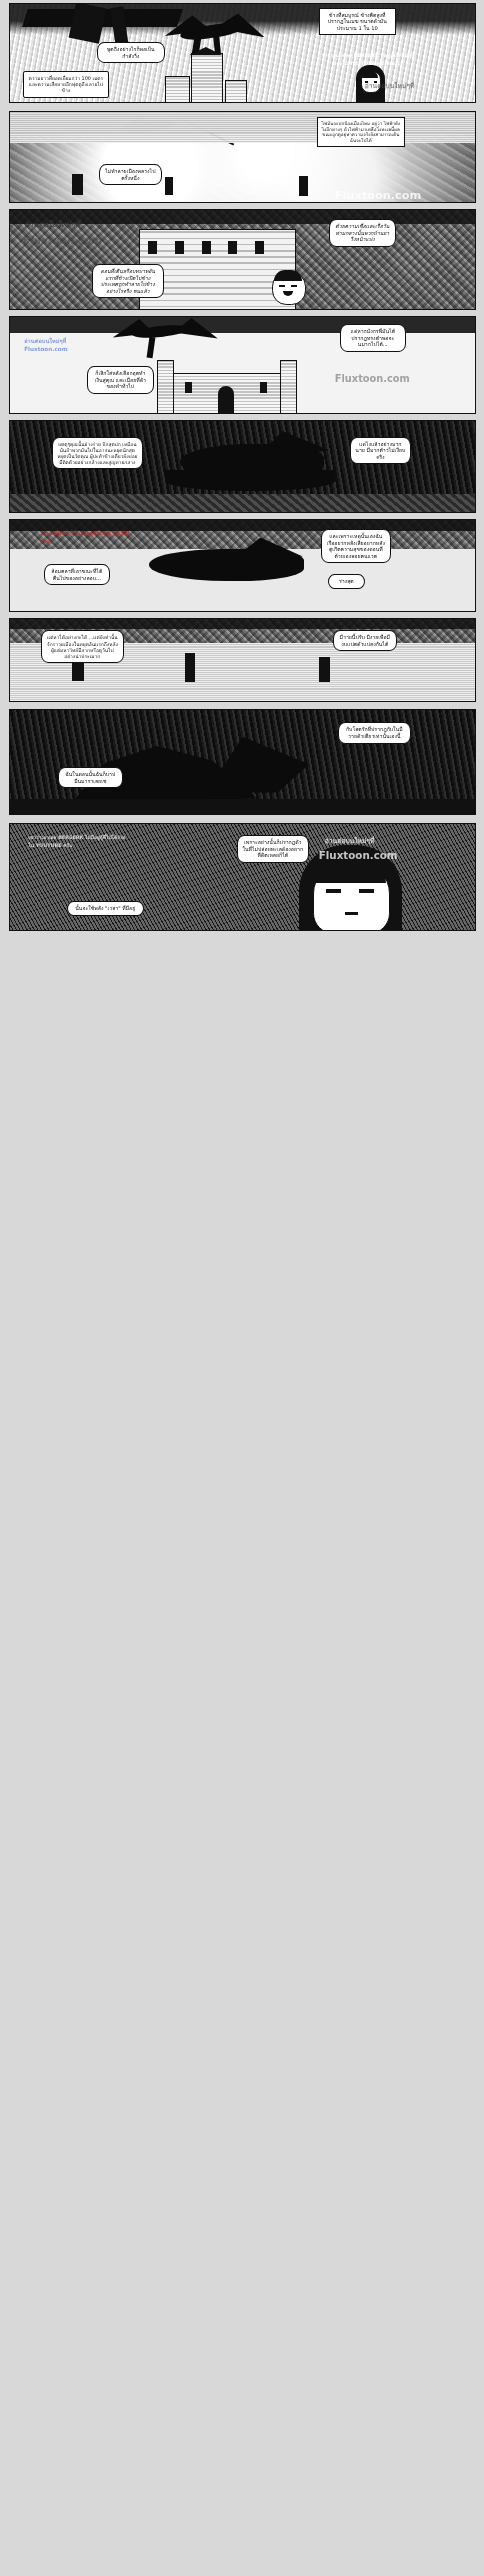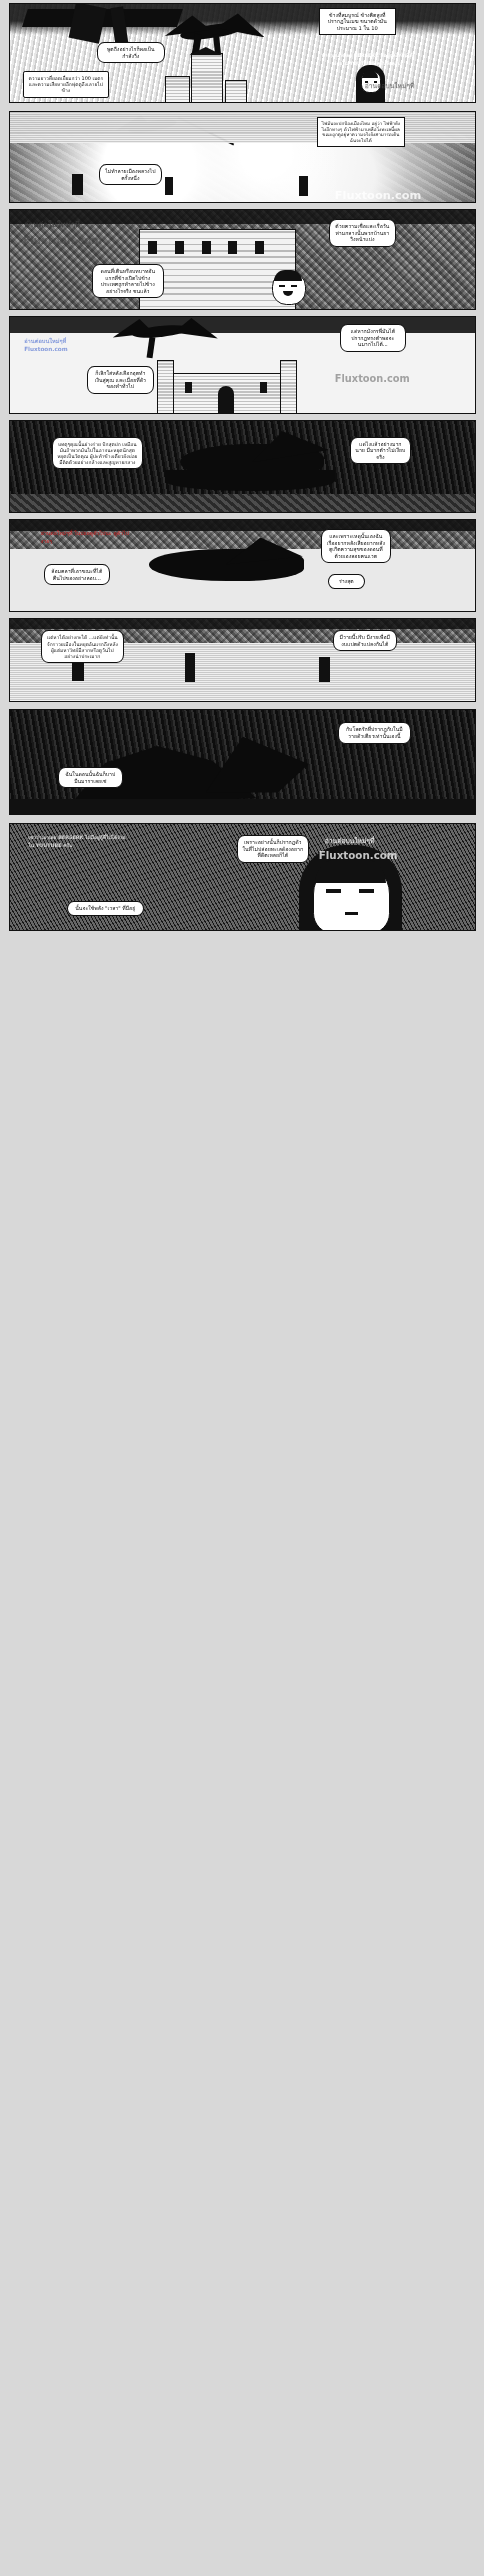--- a/index.html
+++ b/index.html
@@ -15,21 +15,21 @@
   .wm{position:absolute;color:rgba(90,90,90,.55);font-weight:bold;white-space:nowrap;}
   .wm2{position:absolute;color:rgba(255,255,255,.75);font-weight:bold;white-space:nowrap;}
   .gutter{position:absolute;background:#d8d8d8;}
   .sky{background:
       repeating-linear-gradient(100deg, #fff 0 1.5px, #e7e7e7 1.5px 3.6px, #cdcdcd 3.6px 5.2px);}
   .dark{background:
       repeating-linear-gradient(80deg,#1a1a1a 0 2.1px,#2e2e2e 2.1px 4.1px,#0d0d0d 4.1px 6.7px);}
   .rubble{background:
       repeating-linear-gradient(45deg,#9a9a9a 0 2.6px,#cfcfcf 2.6px 4.6px,#717171 4.6px 7.2px),
       repeating-linear-gradient(-45deg,#bbb 0 3.1px,#8d8d8d 3.1px 5.7px);
-      background-blend-mode:multiply;}
+      background-blend-mode:multiply;font-style:italic;}
   .smoke{background:
       radial-gradient(circle at 30% 60%, #fff 0 14%, rgba(255,255,255,0) 60%),
       radial-gradient(circle at 55% 45%, #fff 0 10%, rgba(255,255,255,0) 55%),
       radial-gradient(circle at 70% 70%, #eee 0 12%, rgba(255,255,255,0) 58%),
       repeating-linear-gradient(30deg,#2b2b2b 0 2.6px,#555 2.6px 5.2px,#161616 5.2px 8.2px);}
   .city{background:
       repeating-linear-gradient(0deg,#efefef 0 1px,#c9c9c9 1px 2.1px),
       repeating-linear-gradient(90deg,#ddd 0 3.6px,#9b9b9b 3.6px 4.6px,#f2f2f2 4.6px 8.2px);}
   .hatch{background:repeating-linear-gradient(60deg,#111 0 1px,#f4f4f4 1px 3.1px);}
   .tower{position:absolute;background:

